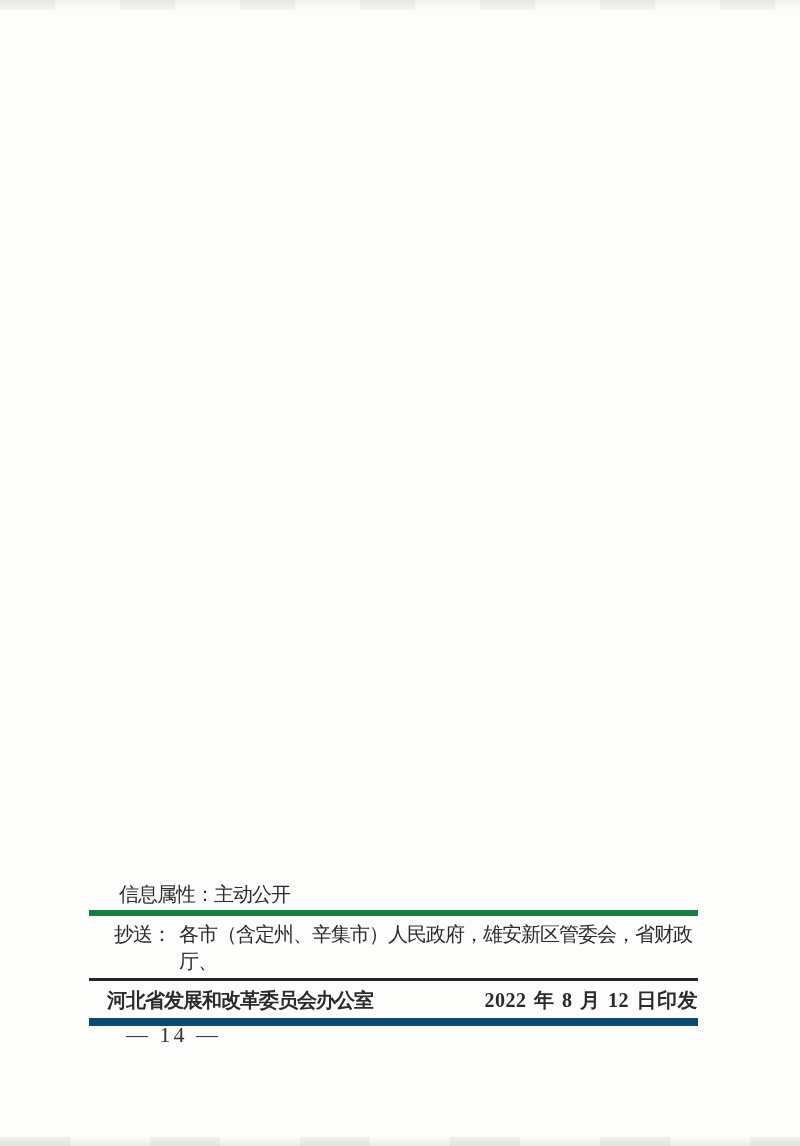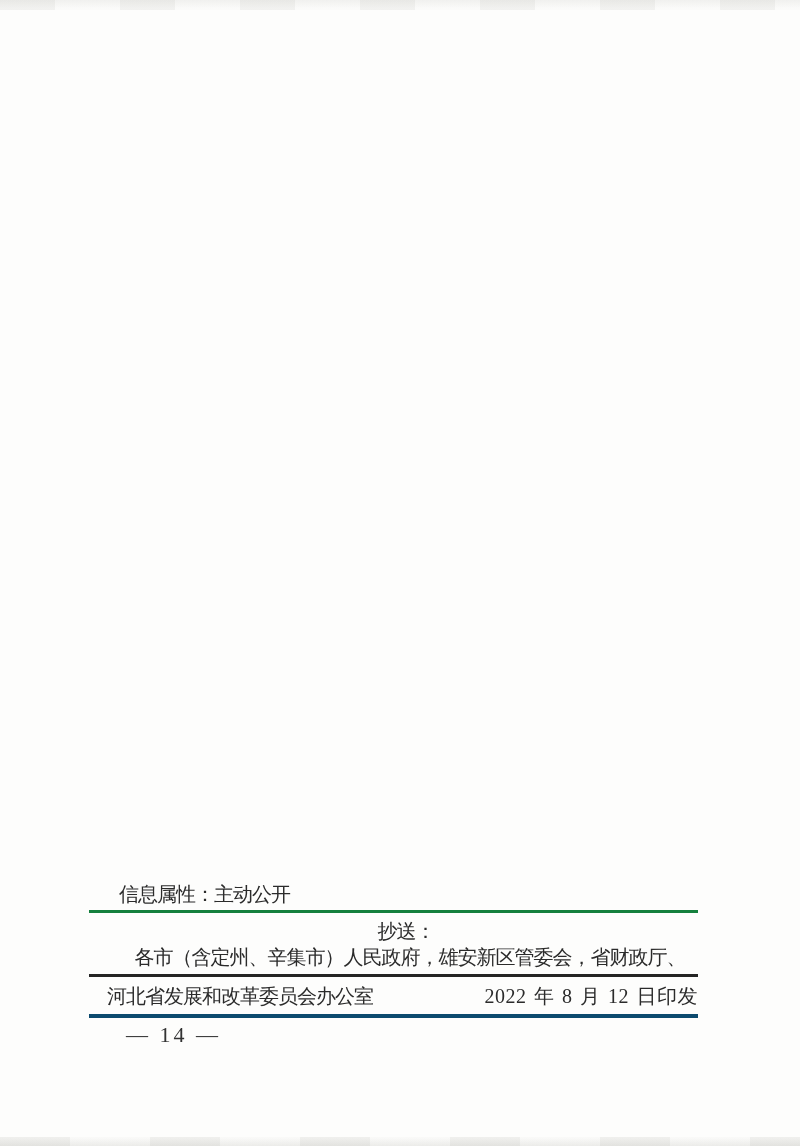--- a/index.html
+++ b/index.html
@@ -39,40 +39,40 @@
     left: 89px;
     top: 880px;
     width: 609px;
     font-size: 20px;
     letter-spacing: -1px;
     line-height: 26px;
   }
 
   .info-row {
     padding: 1px 0 3px 30px;
-    border-bottom: 3px solid #15803d;
+    border-bottom: 6px solid #15803d;
   }
 
   .cc-row {
     display: flex;
-    align-items: center;
+    align-items: flex-start;
     padding: 5px 0 3px 25px;
     border-bottom: 3px solid #242424;
-    flex-direction: column;
   }
   .cc-label { white-space: nowrap; }
   .cc-content { flex: 1; }
   .cc-line { line-height: 27px; margin-left: 8px; }
 
   .issuer-row {
     display: flex;
     justify-content: space-between;
     align-items: center;
     padding: 6px 0 5px 18px;
-    border-bottom: 4px solid #0c4a6e;
+    border-bottom: 8px solid #0c4a6e;
+    font-weight: bold;
   }
   .print-date {
     letter-spacing: 0.5px;
     word-spacing: 2px;
   }
 
   .page-number {
     position: absolute;
     left: 126px;
     top: 1022px;

